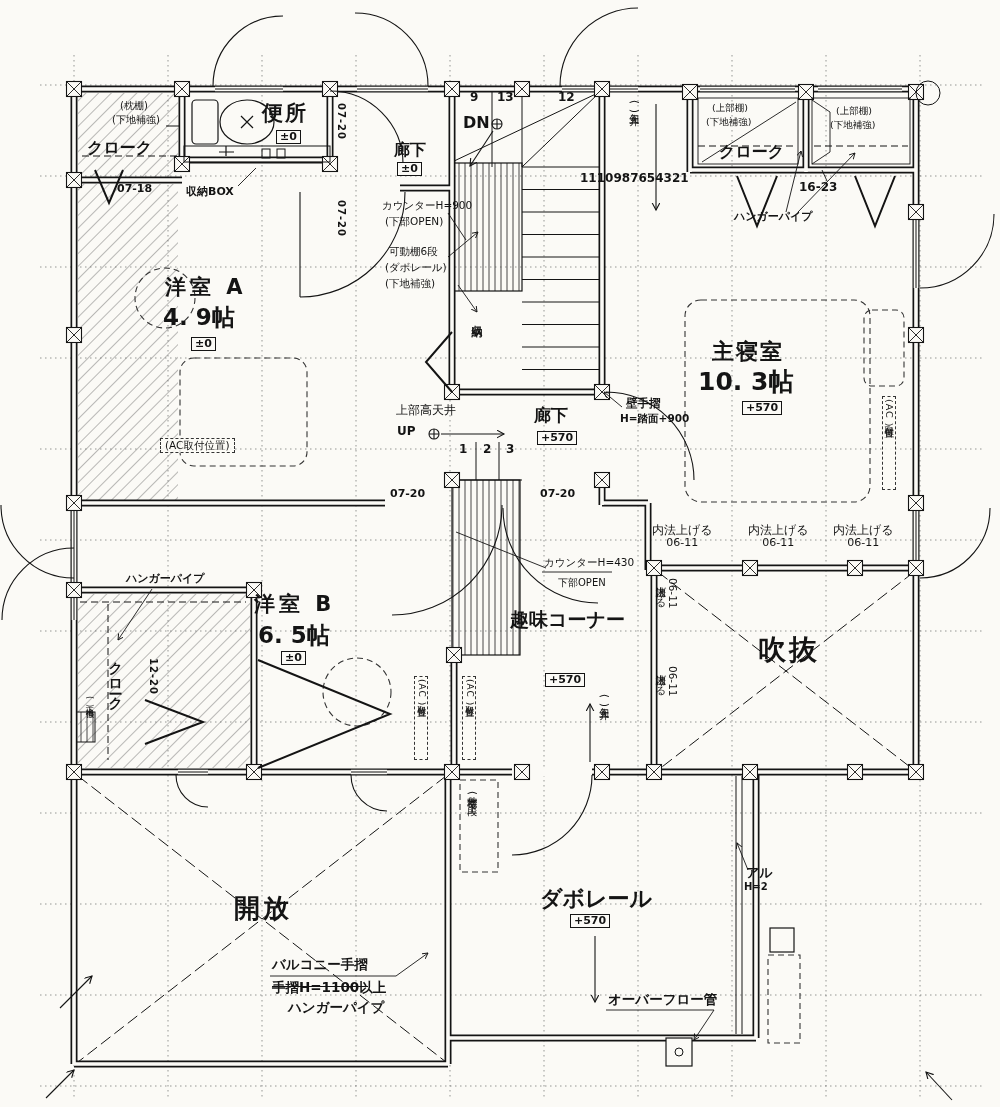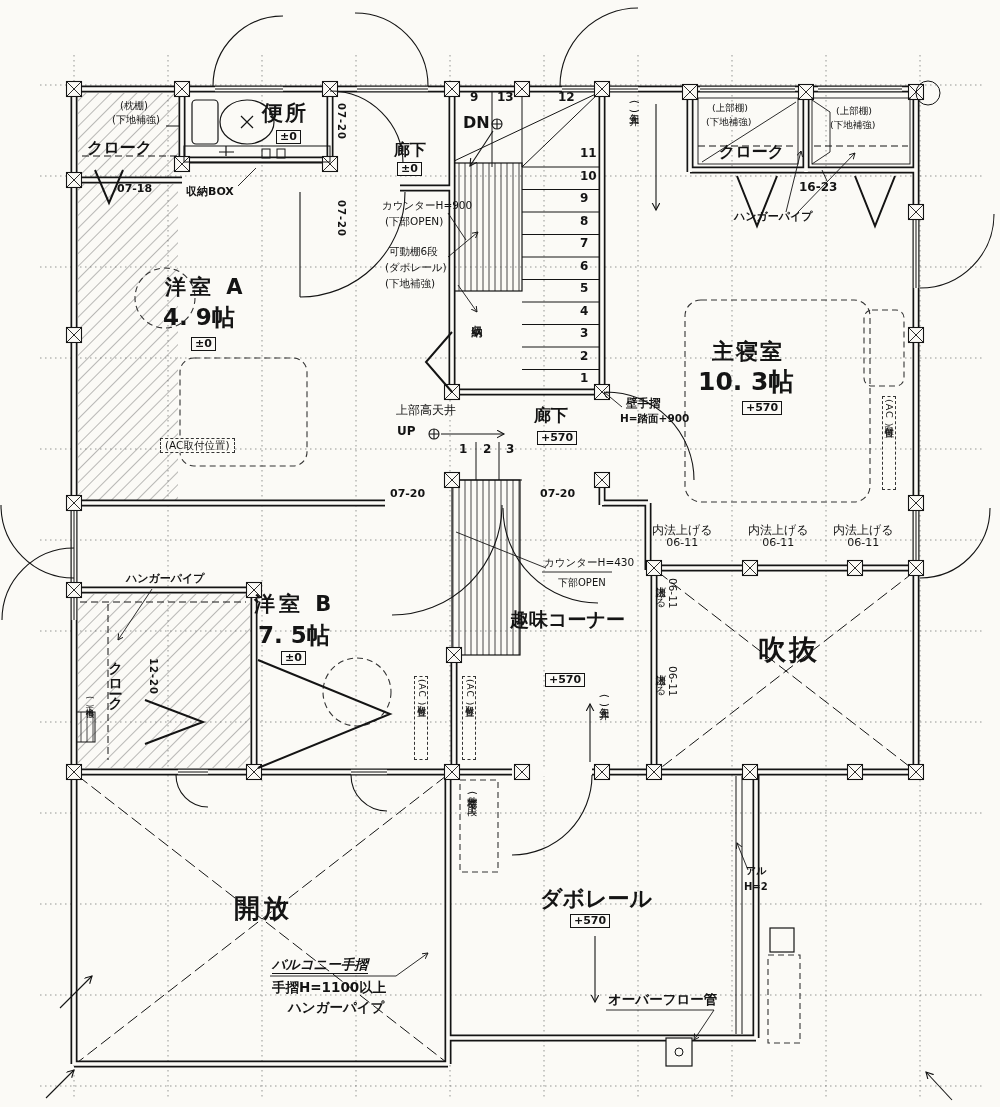--- a/index.html
+++ b/index.html
@@ -6,23 +6,23 @@
   .canvas{position:relative;width:1000px;height:1107px;background:#fbfaf6;overflow:hidden;
           font-family:"DejaVu Sans","Liberation Sans",sans-serif;color:#141414;}
   svg{position:absolute;left:0;top:0;}
   .lb{position:absolute;white-space:nowrap;line-height:1.08;color:#141414;}
   .lvl{border:1.6px solid #141414;padding:0 3px;font-size:11px;font-weight:bold;background:#fbfaf6;}
   .b{font-weight:bold;}
   .vt{writing-mode:vertical-rl;text-orientation:mixed;letter-spacing:1px;}
   .v2{display:flex;}
   .v2 span{writing-mode:vertical-lr;text-orientation:mixed;}
   .acbox{border:1.2px dashed #333;background:rgba(251,250,246,.85);}
-  .stcol{display:flex;flex-direction:column;}
+  .stcol{display:flex;margin-top:25px;}
   .stcol span{height:22.5px;font-size:12px;font-weight:bold;}
-  .u{border-bottom:1.2px solid #141414;padding-bottom:1px;font-style:italic;}
+  .u{border-bottom:1.2px solid #141414;padding-bottom:14px;}
 </style>
 </head>
 <body>
 
 <div class="canvas">
 
 <svg width="1000" height="1107" viewBox="0 0 1000 1107">
   <defs>
     <pattern id="hatch" width="9" height="9" patternTransform="rotate(45)" patternUnits="userSpaceOnUse">
       <line x1="0" y1="0" x2="0" y2="9" stroke="#555" stroke-width="0.8"></line>
@@ -312,35 +312,35 @@
   <span>06-11</span>
 </div>
 <div class="lb v2" style="left:655px;top:666px;font-size:10.5px">
   <span>内法上げる</span>
   <span>06-11</span>
 </div>
 
 <div class="lb b" style="left:758px;top:635px;font-size:28px;letter-spacing:3px">吹抜</div>
 
 <div class="lb b" style="left:254px;top:593px;font-size:21px;letter-spacing:4px">洋室 B</div>
-<div class="lb b" style="left:258px;top:623px;font-size:23px">7. 5帖</div>
+<div class="lb b" style="left:258px;top:623px;font-size:23px">6. 5帖</div>
 <div class="lb lvl" style="left:281px;top:651px">±0</div>
 <div class="lb acbox vt" style="left:414px;top:676px;font-size:9px;height:78px;padding:2px 1px">(AC取付位置)</div>
 <div class="lb acbox vt" style="left:462px;top:676px;font-size:9px;height:78px;padding:2px 1px">(AC取付位置)</div>
 
 <div class="lb b" style="left:126px;top:573px;font-size:11px">ハンガーパイプ</div>
 <div class="lb vt b" style="left:108px;top:652px;font-size:14px">クローク</div>
 <div class="lb vt b" style="left:147px;top:658px;font-size:10px">12-20</div>
 <div class="lb vt" style="left:84px;top:696px;font-size:8px">(下地補強)</div>
 
 <div class="lb b" style="left:234px;top:894px;font-size:26px;letter-spacing:3px">開放</div>
 
 <div class="lb b" style="left:540px;top:887px;font-size:22px">ダボレール</div>
 <div class="lb lvl" style="left:570px;top:914px">+570</div>
 <div class="lb vt" style="left:466px;top:788px;font-size:10px">室外機(上下段)</div>
 <div class="lb b u" style="left:272px;top:957px;font-size:13.5px">バルコニー手摺</div>
 <div class="lb b" style="left:272px;top:980px;font-size:13.5px">手摺H=1100以上</div>
 <div class="lb b" style="left:288px;top:1000px;font-size:13.5px">ハンガーパイプ</div>
 <div class="lb b" style="left:608px;top:992px;font-size:13.5px">オーバーフロー管</div>
-<div class="lb b" style="left:746px;top:866px;font-size:10px">アル</div>
+<div class="lb b" style="left:746px;top:866px;font-size:13px">アル</div>
 <div class="lb b" style="left:744px;top:882px;font-size:10px">H=2</div>
 
 </div>
 
 </body></html>

